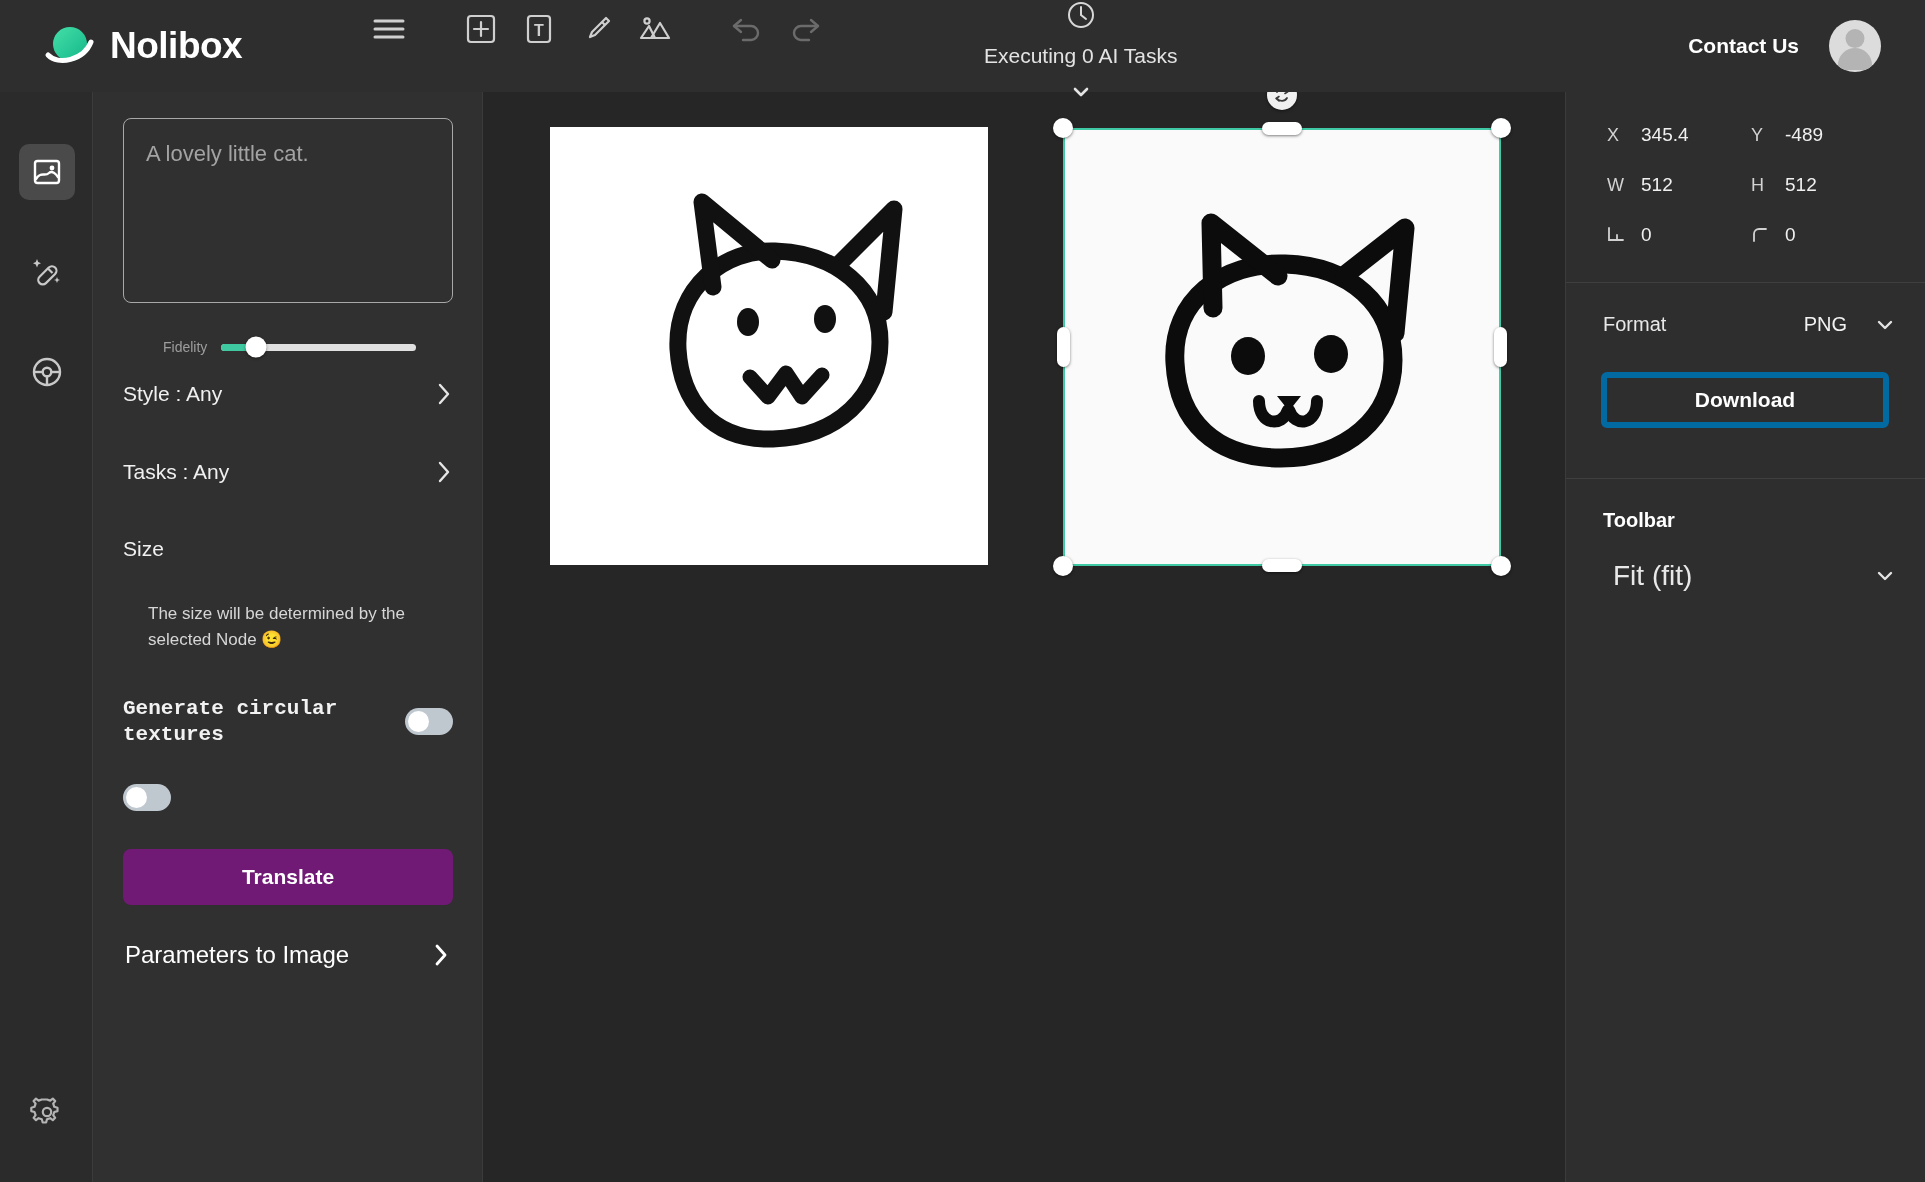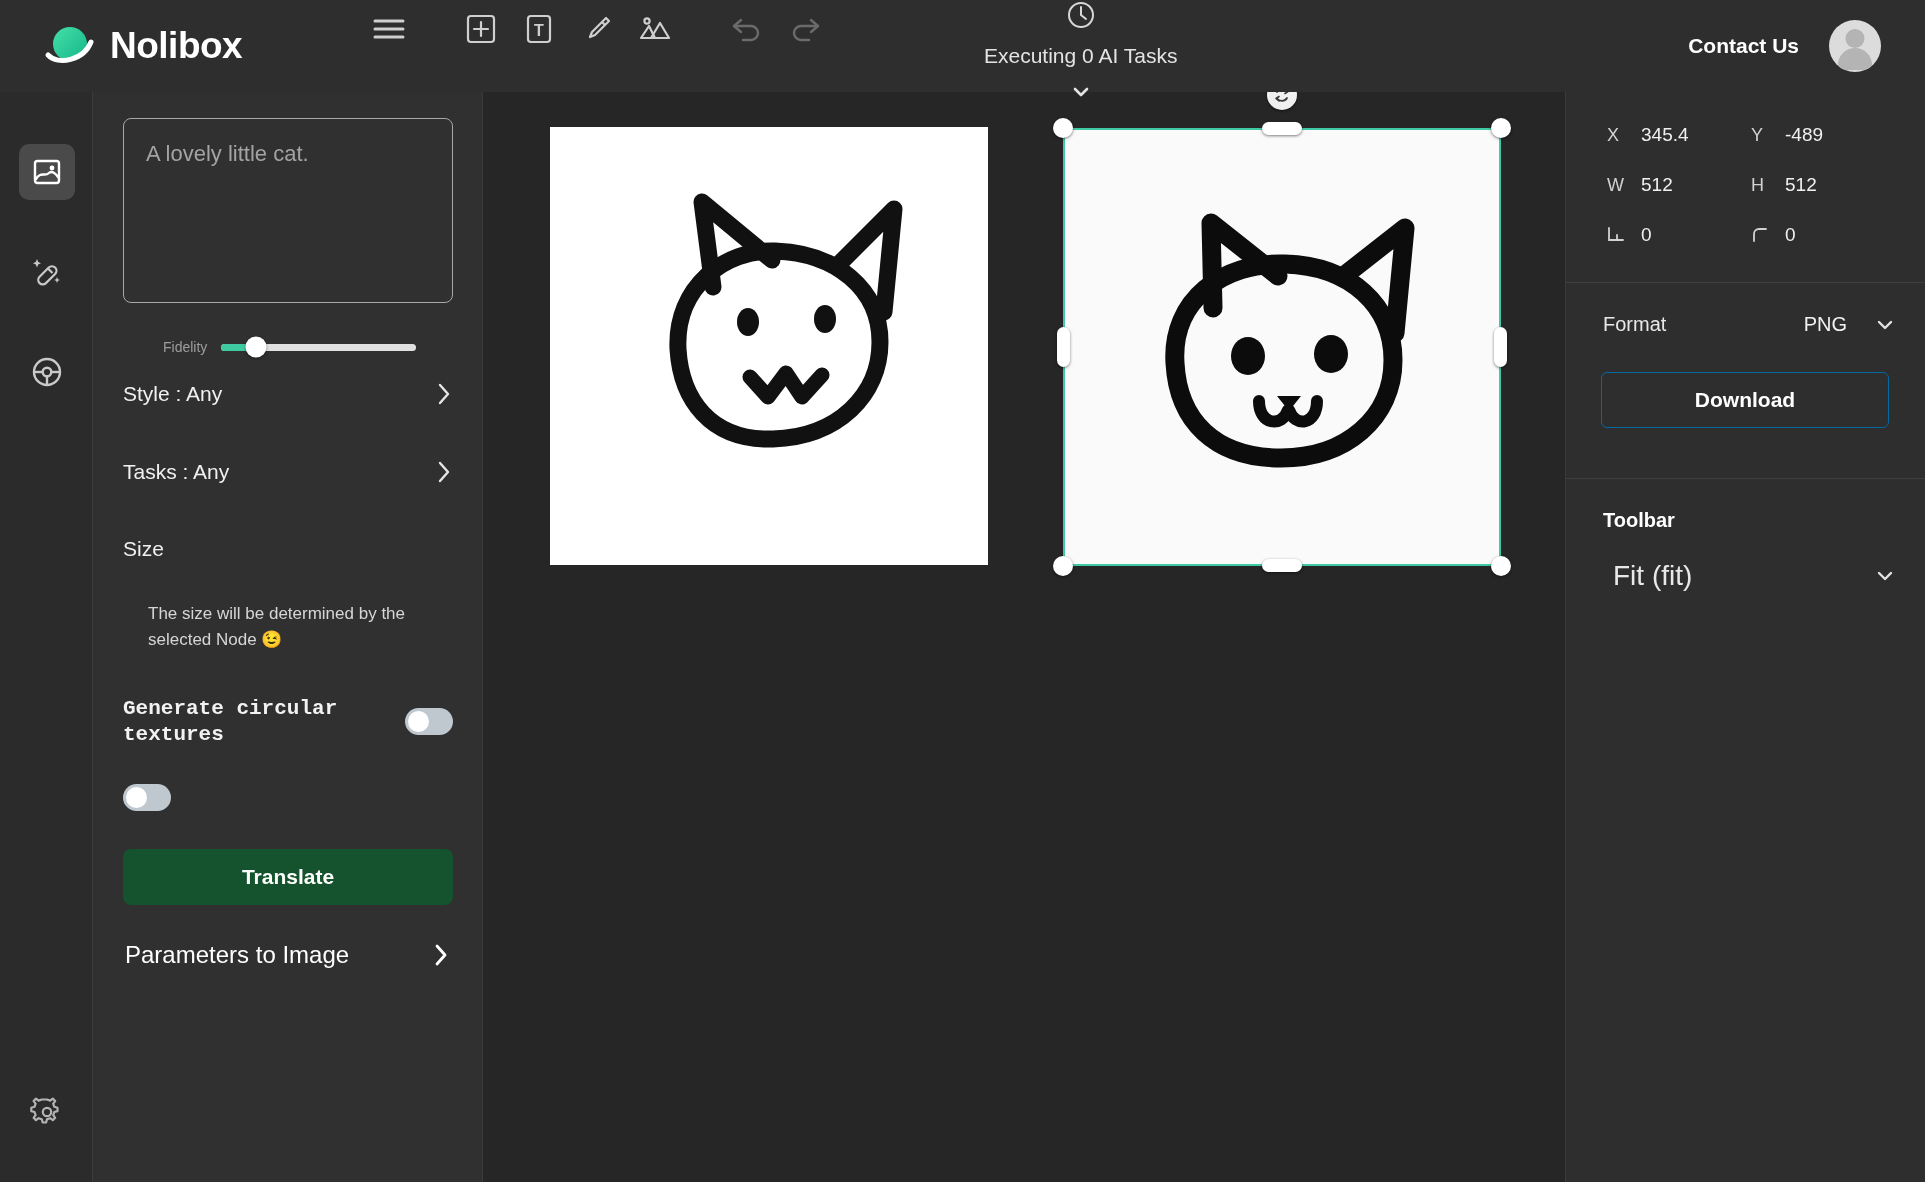--- a/index.html
+++ b/index.html
@@ -119,21 +119,21 @@
   .toggle {
     width: 48px; height: 27px; border-radius: 14px; background:#bfc7cf;
     position: relative; flex: 0 0 48px;
   }
   .toggle .knob {
     position:absolute; left: 3px; top: 3px; width: 21px; height: 21px;
     border-radius:50%; background:#ffffff;
   }
   .translate-btn {
     margin-top: 38px; width: 330px; height: 56px; border-radius: 8px;
-    background:#14532d; color:#ffffff; font-size: 21px; font-weight: bold;
+    background:#701a75; color:#ffffff; font-size: 21px; font-weight: bold;
     display:flex; align-items:center; justify-content:center;
   }
   .bottom-row {
     display:flex; align-items:center; justify-content:space-between;
     color:#ffffff; font-size: 24px; padding: 36px 2px 0 2px;
   }
 
   
   .canvas { flex: 1; background:#262626; position: relative; overflow: hidden; }
 
@@ -179,21 +179,21 @@
   .geo-key { color:#d2d2d2; font-size:18px; width: 18px; display:inline-flex; align-items:center; }
   .divider { height:1px; background:#3f3f3f; margin: 6px 0 0 0; }
 
   .format-row {
     display:flex; align-items:center; justify-content:space-between;
     padding: 30px 30px 0 38px; color:#e8e8e8; font-size:20px;
   }
   .format-val { display:flex; align-items:center; gap: 28px; color:#f2f2f2; font-size:20px; }
   .download-btn {
     margin: 36px auto 0 auto; width: 288px; height: 56px;
-    border:1px solid #0369a1; border-radius: 6px; color:#ffffff;
+    border:6px solid #0369a1; border-radius: 6px; color:#ffffff;
     font-size: 21px; font-weight:bold; display:flex; align-items:center; justify-content:center;
   }
   .rsection-gap { height: 44px; }
   .toolbar-title { color:#ffffff; font-size:20px; font-weight:bold; padding: 30px 0 0 38px; }
   .toolbar-select {
     display:flex; align-items:center; justify-content:space-between;
     padding: 28px 30px 0 48px; color:#e8e8e8; font-size:28px;
   }
   svg { display:block; }
 </style>

